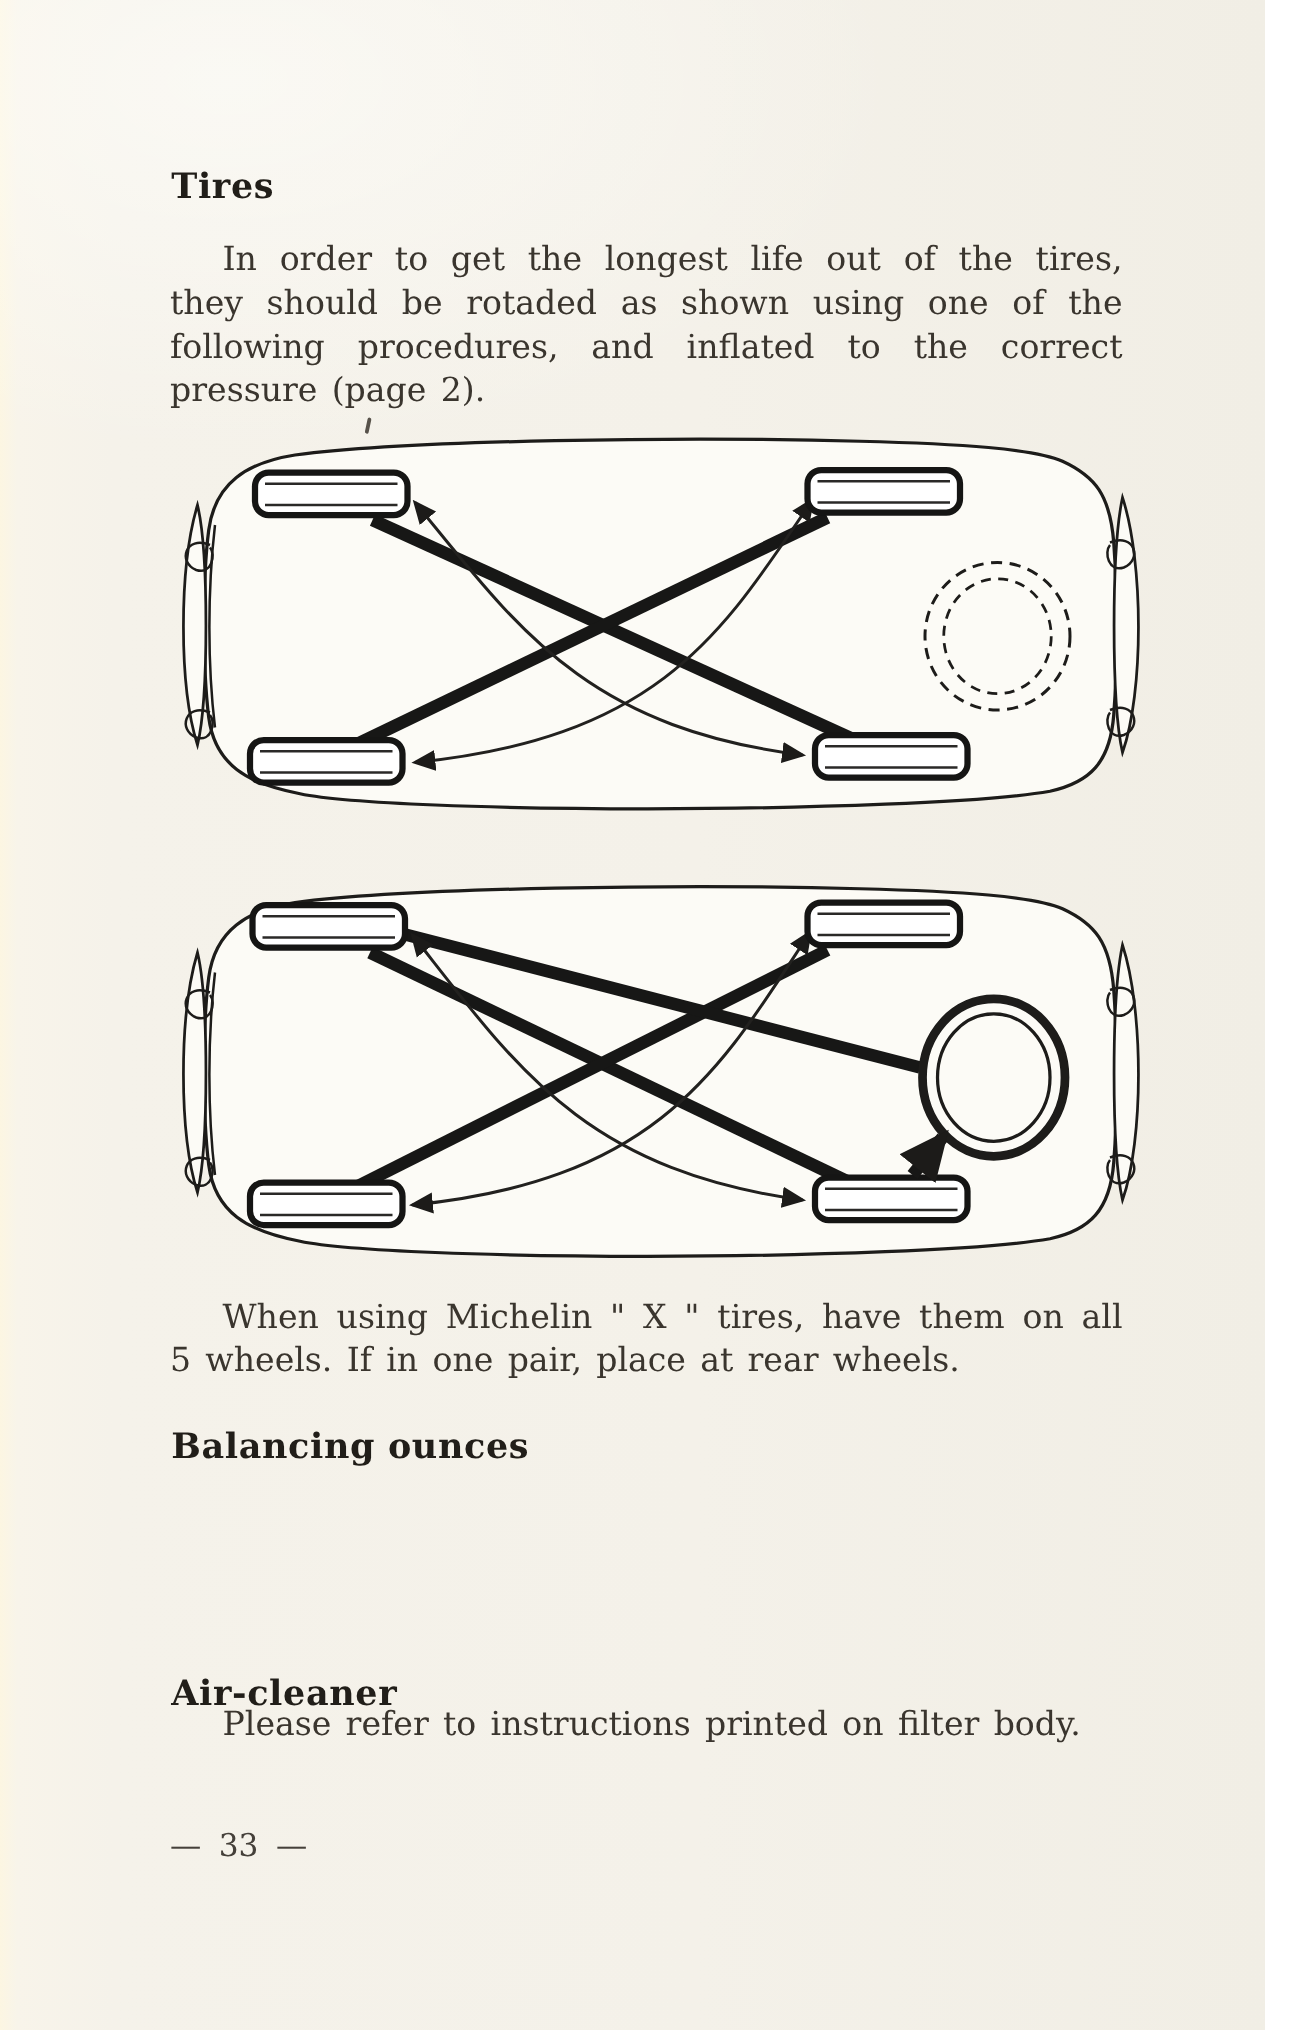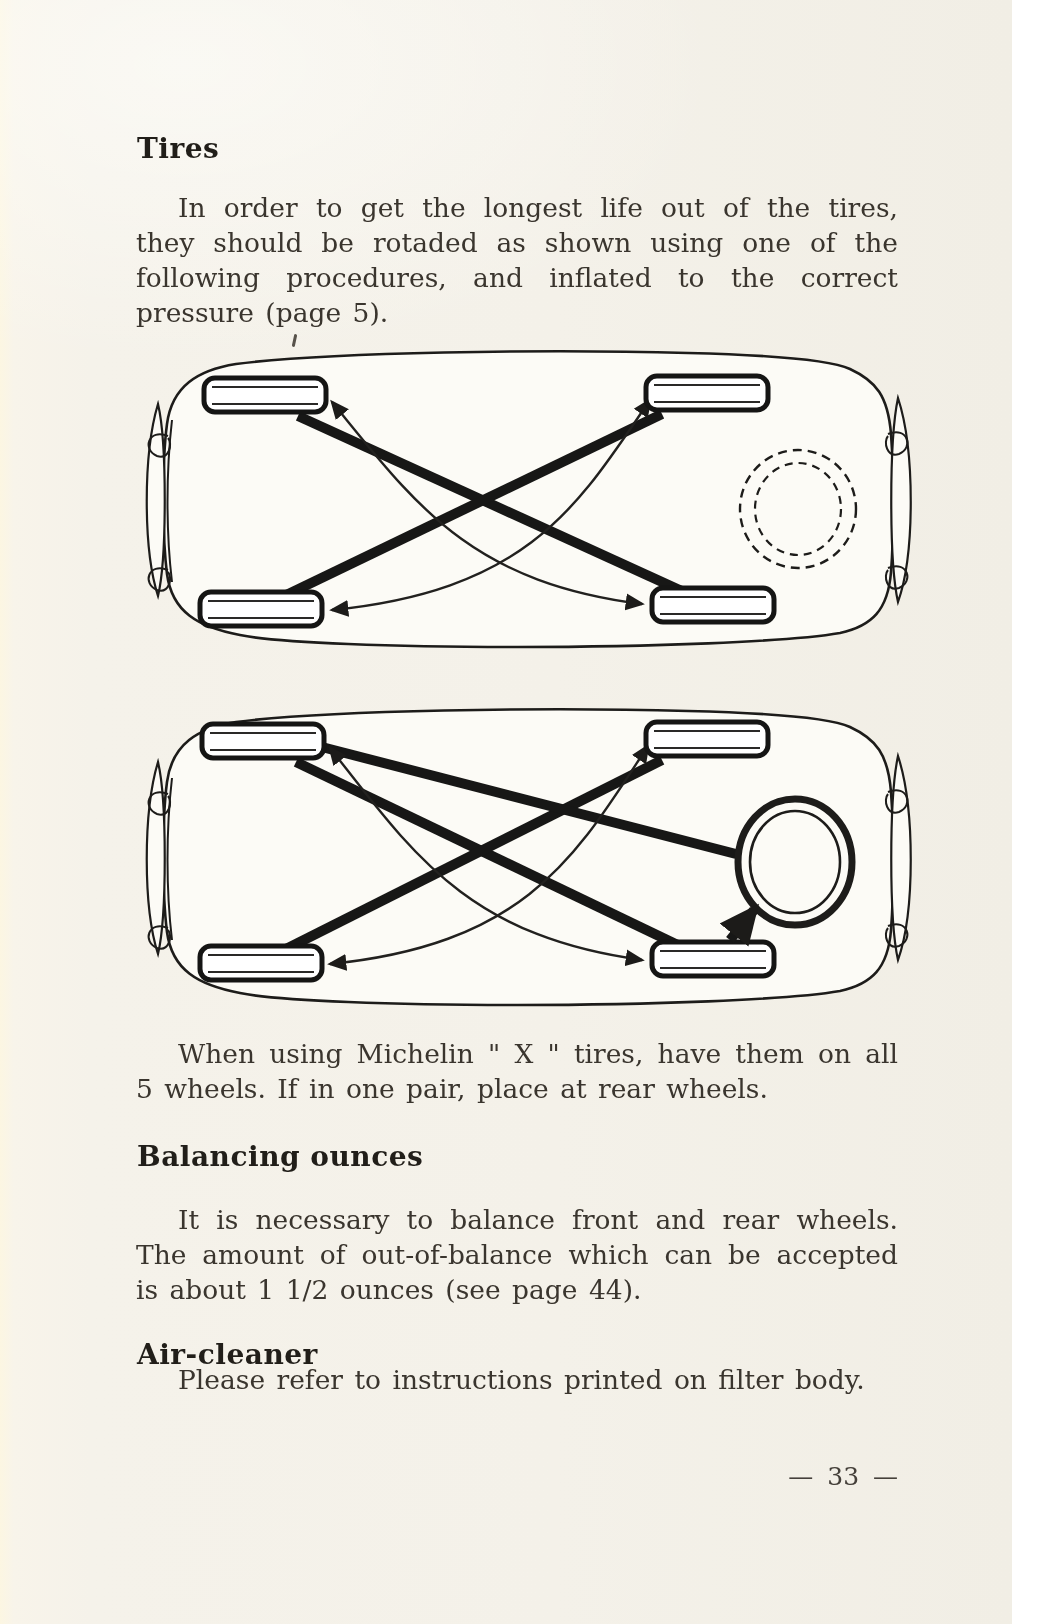--- a/index.html
+++ b/index.html
@@ -19,21 +19,21 @@
     letter-spacing:.5px;
   }
   .para{
     position:absolute;left:136px;width:762px;
     font-size:26.5px;line-height:35px;
     text-align:justify;text-indent:42px;
     word-spacing:3px;color:#3a352e;
   }
   .pageno{
     position:absolute;left:136px;width:762px;top:1462px;
-    text-align:right;font-size:25px;color:#45403a;
+    text-align:left;font-size:25px;color:#45403a;
     word-spacing:6px;
   }
   .diagram{position:absolute;left:128px;width:800px;height:315px;}
   .speck{
     position:absolute;left:293px;top:334px;width:3px;height:13px;
     background:#57524a;border-radius:2px;transform:rotate(12deg);
   }
   svg .ink{stroke:#1d1c1a;fill:none;}
   svg .body-fill{fill:#fcfbf6;}
   svg .tire{fill:#ffffff;stroke:#151514;stroke-width:5;}
@@ -42,21 +42,21 @@
   svg .thin{stroke:#22211f;stroke-width:2.4;fill:none;}
   svg .ah{fill:#1c1b19;}
 </style>
 </head>
 <body>
 
 <div class="page">
 
   <div class="h1" style="top:132px">Tires</div>
 
-  <div class="para" style="top:190px">In order to get the longest life out of the tires, they should be rotaded as shown using one of the following procedures, and inflated to the correct pressure (page 5).</div>
+  <div class="para" style="top:190px">In order to get the longest life out of the tires, they should be rotaded as shown using one of the following procedures, and inflated to the correct pressure (page 2).</div>
 
   <div class="speck"></div>
 
   <svg class="diagram" style="top:342px" viewBox="0 0 800 315">
     <defs>
       <marker id="d1-ah" viewBox="0 0 10 10" refX="8.5" refY="5" markerWidth="8" markerHeight="8" orient="auto-start-reverse">
           <path class="ah" d="M0,0.6 L10,5 L0,9.4 z"></path>
         </marker>
     </defs>
 
@@ -178,20 +178,19 @@
       <ellipse class="ink" cx="667" cy="160" rx="45" ry="51" stroke-width="2.6"></ellipse>
     </g>
 
     <line class="band" x1="602" y1="238" x2="626" y2="208" stroke-width="8" marker-end="url(#d2-ah-big)"></line>
   </svg>
 
   <div class="para" style="top:1036px">When using Michelin " X " tires, have them on all 5 wheels.  If in one pair, place at rear wheels.</div>
 
   <div class="h1" style="top:1140px">Balancing ounces</div>
 
-  <div class="para" style="top:1202px">It is necessary to balance front and rear wheels.  The amount of out-of-balance which can be accepted is about 1 1/2 ounces (see page 44).</div>
 
   <div class="h1" style="top:1338px">Air-cleaner</div>
 
   <div class="para" style="top:1362px">Please refer to instructions printed on filter body.</div>
 
   <div class="pageno">— 33 —</div>
 </div>
 
 </body></html>

